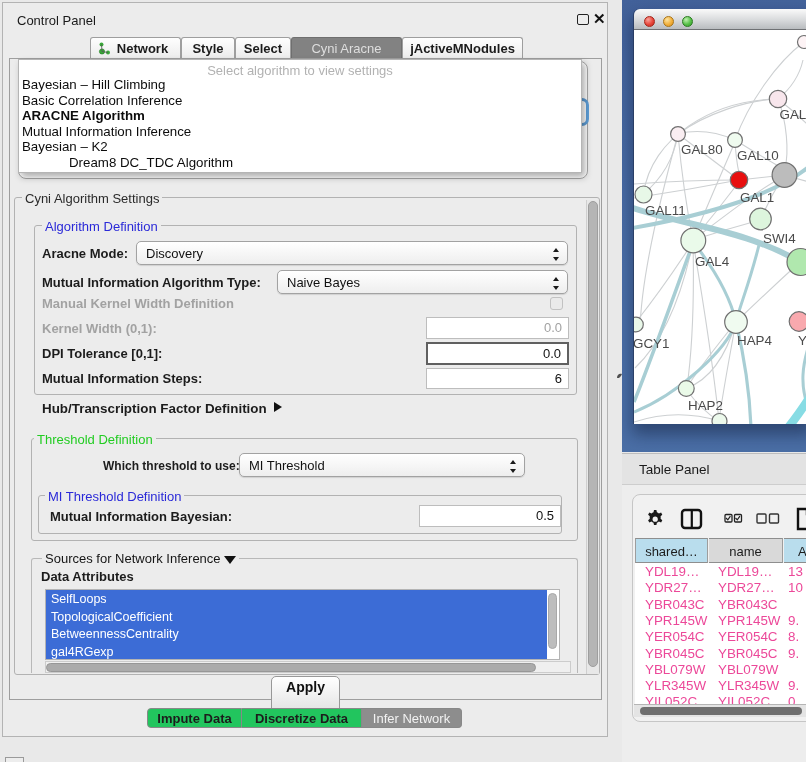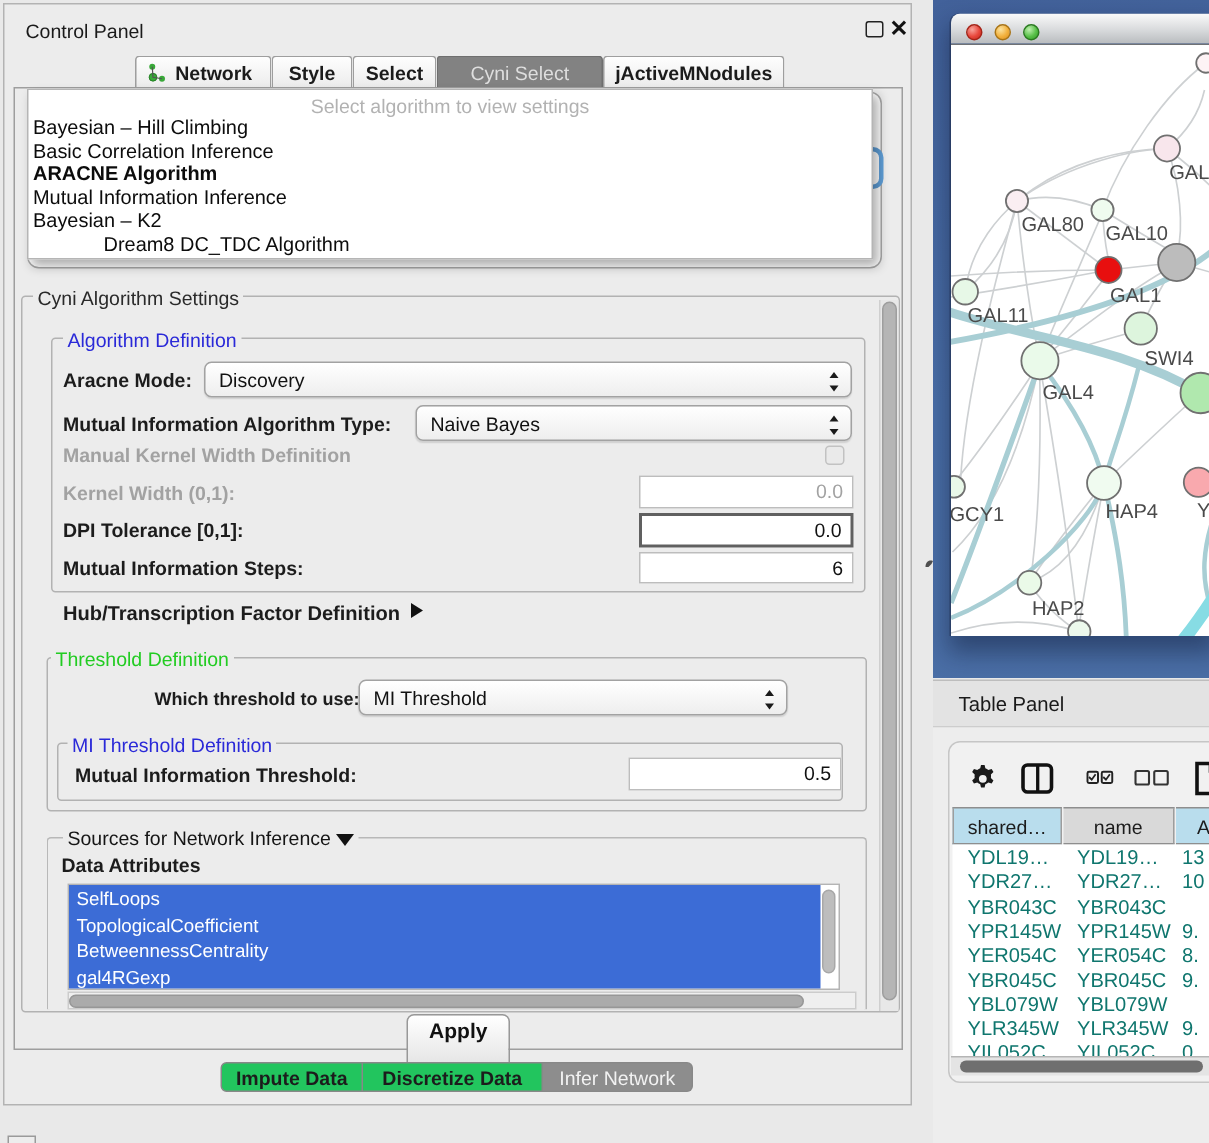--- a/index.html
+++ b/index.html
@@ -48,40 +48,40 @@
 #bluebg{left:622px;top:0;width:184px;height:452px;background:linear-gradient(168deg,#42619a,#4a6fa8 55%,#4a6ea5);overflow:hidden;}
 #macwin{position:absolute;left:12px;top:9px;width:176px;height:415px;border-radius:6px 0 0 0;box-shadow:-1px 0 0 rgba(30,42,72,.5),0 9px 16px 2px rgba(8,16,42,.42);}
 #mactitle{position:absolute;left:0;top:0;width:100%;height:21px;background:linear-gradient(#fafafa,#d8dadc 55%,#b9bcbf);border-bottom:1px solid #6f7174;border-radius:6px 0 0 0;}
 .tl{position:absolute;top:6.5px;width:11px;height:11px;border-radius:50%;}
 #maccontent{position:absolute;left:0;top:21px;width:176px;height:394px;background:#fff;overflow:hidden;}
 
 #tpbar{left:622px;top:453px;width:184px;height:32px;background:#e3e3e3;border-top:1px solid #bdbdbd;border-bottom:1px solid #cdcdcd;font-size:13.5px;color:#1a1a1a;line-height:31px;padding-left:17px;}
 #tpbg{left:622px;top:485px;width:184px;height:277px;background:#ededed;}
 #tpanel{left:632px;top:494px;width:184px;height:228px;background:#f1f1f1;border:1px solid #c6c6c6;border-radius:8px 0 0 8px;}
 .hcell{top:538px;height:25px;font-size:13px;color:#1c1c1c;text-align:center;line-height:25px;border-top:1px solid #8e8e8e;border-bottom:1px solid #8e8e8e;}
-.trow{position:absolute;font-size:13.4px;color:#0f766e;white-space:nowrap;}
+.trow{position:absolute;font-size:13.4px;color:#ec4899;white-space:nowrap;}
 #thsb{left:634px;top:704px;width:172px;height:13px;background:#e4e4e4;border-top:1px solid #b5b5b5;}
 #thsbt{left:640px;top:707px;width:162px;height:8px;background:#6f6f6f;border-radius:4px;}
 </style></head>
 <body>
 <div id="page">
 
 <div class="abs" id="lwin">
  <div class="abs" id="ltitle">Control Panel</div>
  <div class="abs" id="btnmin"></div>
  <div class="abs" id="btnx">✕</div>
  <div class="abs tab" style="left:87px;width:91px;"><svg style="position:absolute;left:7px;top:4px" width="13" height="13" viewBox="0 0 13 13">
           <circle cx="3.5" cy="2.5" r="2" fill="#39a839"></circle>
           <circle cx="4" cy="9.5" r="2.6" fill="#39a839" stroke="#1e7a1e" stroke-width=".6"></circle>
           <circle cx="10" cy="10.5" r="2" fill="#39a839"></circle>
           <path d="M3.5 2.5 L4 9.5 L10 10.5" stroke="#555" stroke-width=".8" fill="none"></path>
         </svg><span style="margin-left:14px">Network</span></div>
  <div class="abs tab" style="left:178px;width:54px;">Style</div>
  <div class="abs tab" style="left:232px;width:56px;">Select</div>
- <div class="abs tab tabd" style="left:288px;width:111px;">Cyni Select</div>
+ <div class="abs tab tabd" style="left:288px;width:111px;">Cyni Aracne</div>
  <div class="abs tab" style="left:399px;width:121px;">jActiveMNodules</div>
  <div class="abs" id="tabpane"></div>
  <div class="abs" id="algopanel"></div>
  <div class="abs" id="combofrag"></div>
  <div class="abs" id="popup">
   <div class="hint">Select algorithm to view settings</div>
   <div class="it" style="top:18px;">Bayesian – Hill Climbing</div>
   <div class="it" style="top:33.5px;">Basic Correlation Inference</div>
   <div class="it" style="top:49px;font-weight:bold;">ARACNE Algorithm</div>
   <div class="it" style="top:64.5px;">Mutual Information Inference</div>
@@ -120,21 +120,21 @@
 
  <div class="abs gbox" style="left:28px;top:435px;width:547px;height:103px;"></div>
  <div class="glab" style="left:31px;top:430px;color:#22cc22;">Threshold Definition</div>
  <div class="abs blab" style="left:100px;top:457px;font-size:12px;">Which threshold to use:</div>
  <div class="abs cb" style="left:236px;top:450px;width:286px;height:24px;line-height:23px;">MI Threshold<span class="cbarr" style="top:0;height:24px;">
           <i style="top:5.5px;border-bottom:4px solid #1a1a1a;"></i>
           <i style="bottom:5.5px;border-top:4px solid #1a1a1a;"></i>
         </span></div>
  <div class="abs gbox" style="left:35px;top:492px;width:524px;height:39px;"></div>
  <div class="glab" style="left:42px;top:487px;color:#2a29d8;">MI Threshold Definition</div>
- <div class="abs blab" style="left:47px;top:507px;">Mutual Information Threshold:</div>
+ <div class="abs blab" style="left:47px;top:507px;">Mutual Information Bayesian:</div>
  <div class="abs tf" style="left:416px;top:502px;width:142px;height:22px;line-height:20px;">0.5</div>
 
  <div class="abs" style="left:28px;top:555px;width:547px;height:115px;border:1px solid #b8b8b8;border-bottom:none;border-radius:3px 3px 0 0;"></div>
  <div class="glab" style="left:39px;top:549px;color:#151515;">Sources for Network Inference <span style="display:inline-block;width:0;height:0;border-left:6.5px solid transparent;border-right:6.5px solid transparent;border-top:8px solid #111;vertical-align:-1px;"></span></div>
  <div class="abs blab" style="left:38px;top:567px;">Data Attributes</div>
  <div class="abs" id="dalist"></div>
       <div class="abs" id="dasel"></div>
  <div class="dait" style="top:590px;">SelfLoops</div>
  <div class="dait" style="top:607.5px;">TopologicalCoefficient</div>
  <div class="dait" style="top:625px;">BetweennessCentrality</div>

